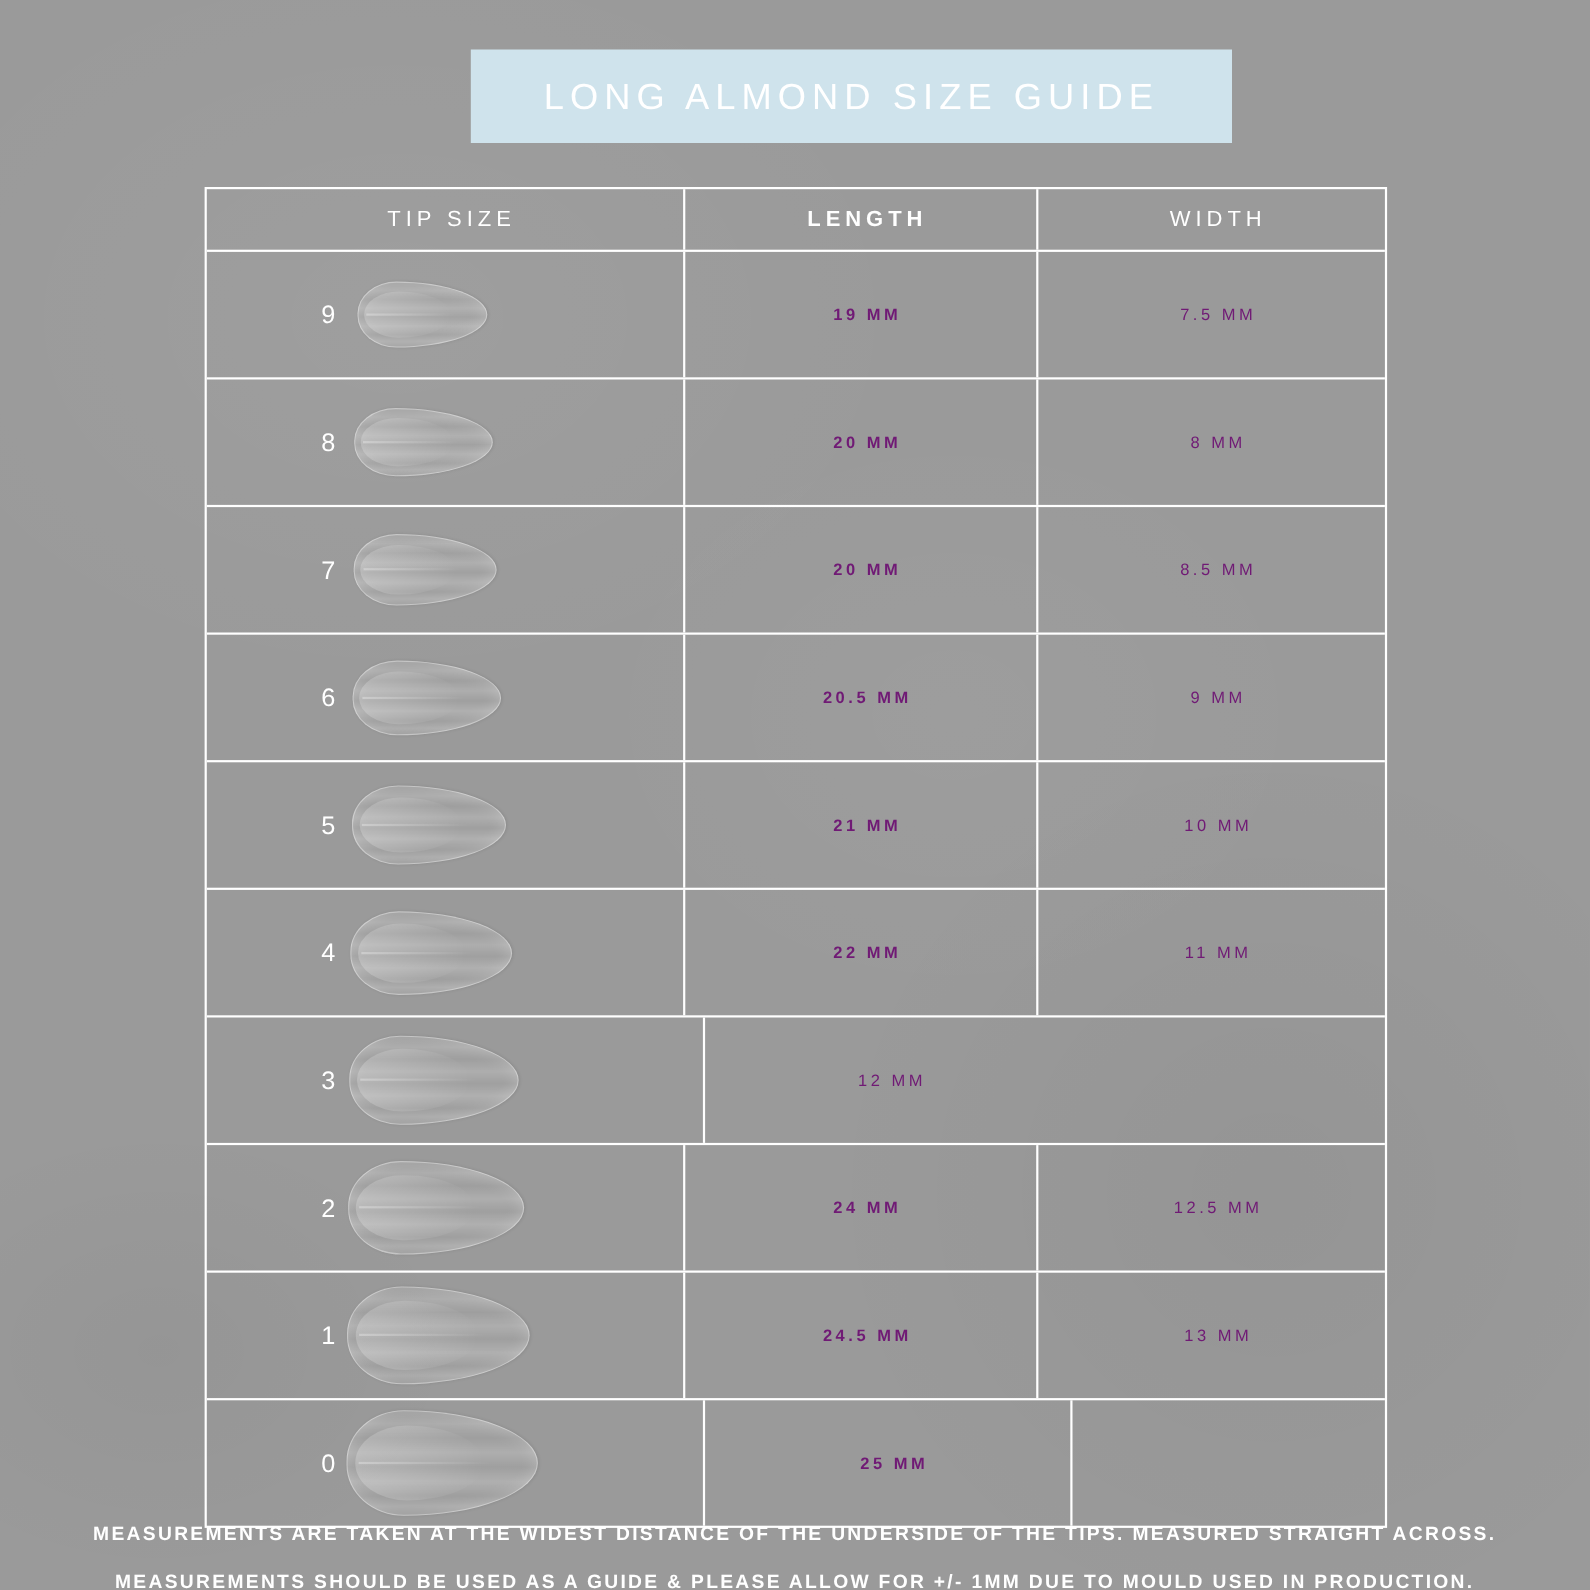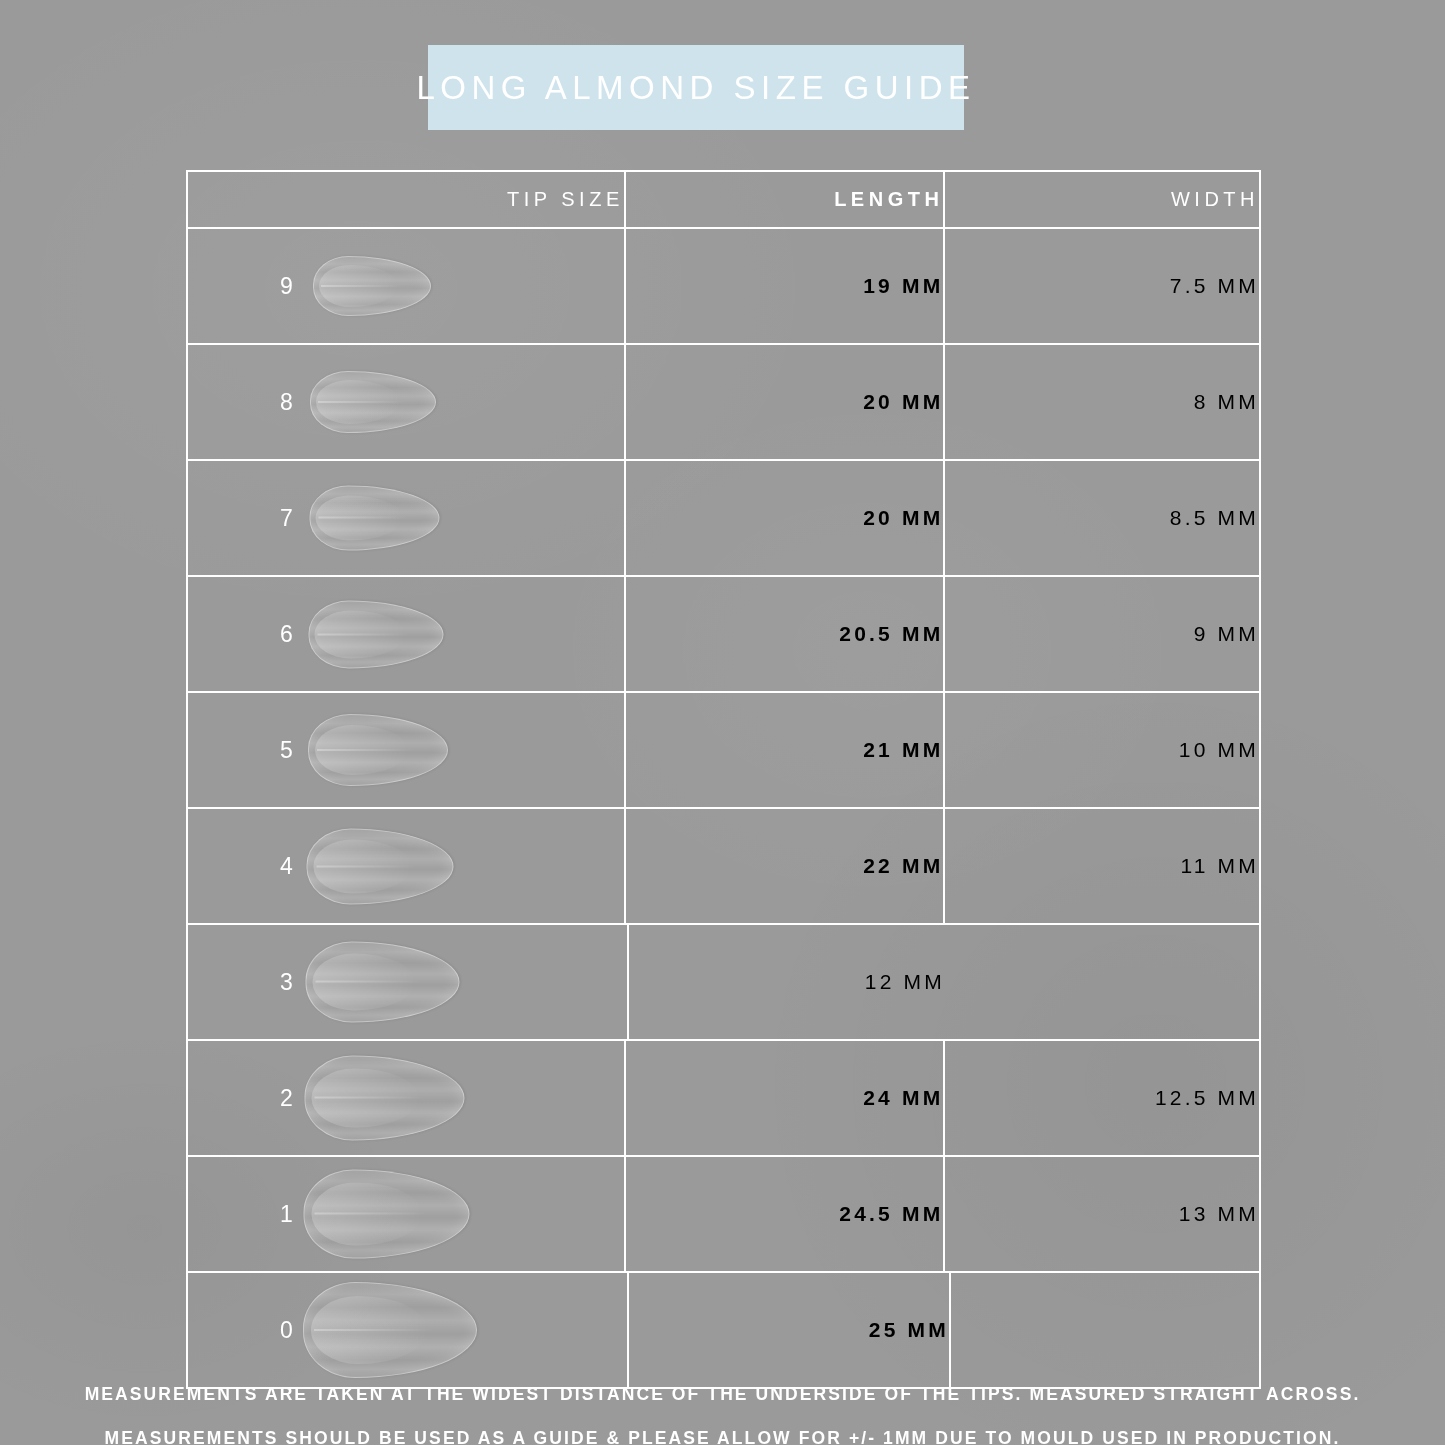--- a/index.html
+++ b/index.html
@@ -28,21 +28,21 @@
   .page {
     position: absolute;
     inset: 0;
   }
 
   
   .title-banner {
     position: absolute;
     left: 428px;
     top: 45px;
-    width: 536px;
+    width: 692px;
     height: 85px;
     background: #cfe3ec;
     display: flex;
     align-items: center;
     justify-content: center;
   }
   .title-text {
     color: #ffffff;
     font-size: 33px;
     letter-spacing: 5.5px;
@@ -67,22 +67,23 @@
     box-sizing: border-box;
     border-bottom: 2px solid #ffffff;
   }
   .row:last-child {
     border-bottom: none;
   }
   .cell {
     box-sizing: border-box;
     display: flex;
     align-items: center;
-    justify-content: flex-end;
+    justify-content: center;
     position: relative;
+    margin-left: 12px;
   }
   .col-tip {
     width: 441px;
     border-right: 2px solid #ffffff;
   }
   .col-length {
     width: 322px;
     border-right: 2px solid #ffffff;
     font-weight: bold;
   }
@@ -98,24 +99,24 @@
     letter-spacing: 4.5px;
     text-transform: uppercase;
     color: #ffffff;
     white-space: nowrap;
   }
 
   .body-row .cell {
     height: 114px;
   }
   .value-text {
-    font-size: 21px;
+    font-size: 15px;
     letter-spacing: 3.2px;
     text-transform: uppercase;
-    color: #000000;
+    color: #701a75;
     white-space: nowrap;
   }
 
   
   .tip-cell-inner {
     display: flex;
     align-items: center;
     width: 100%;
     height: 100%;
     padding-left: 92px;

